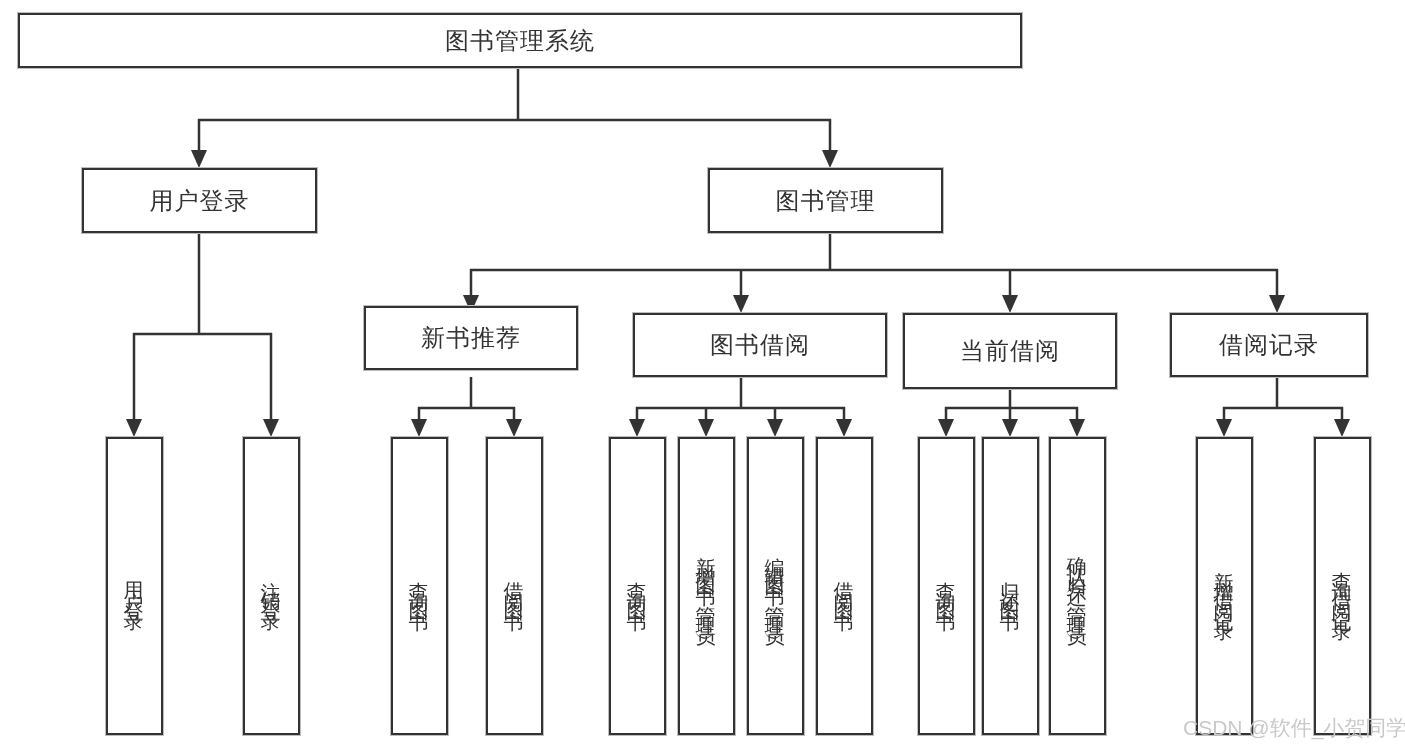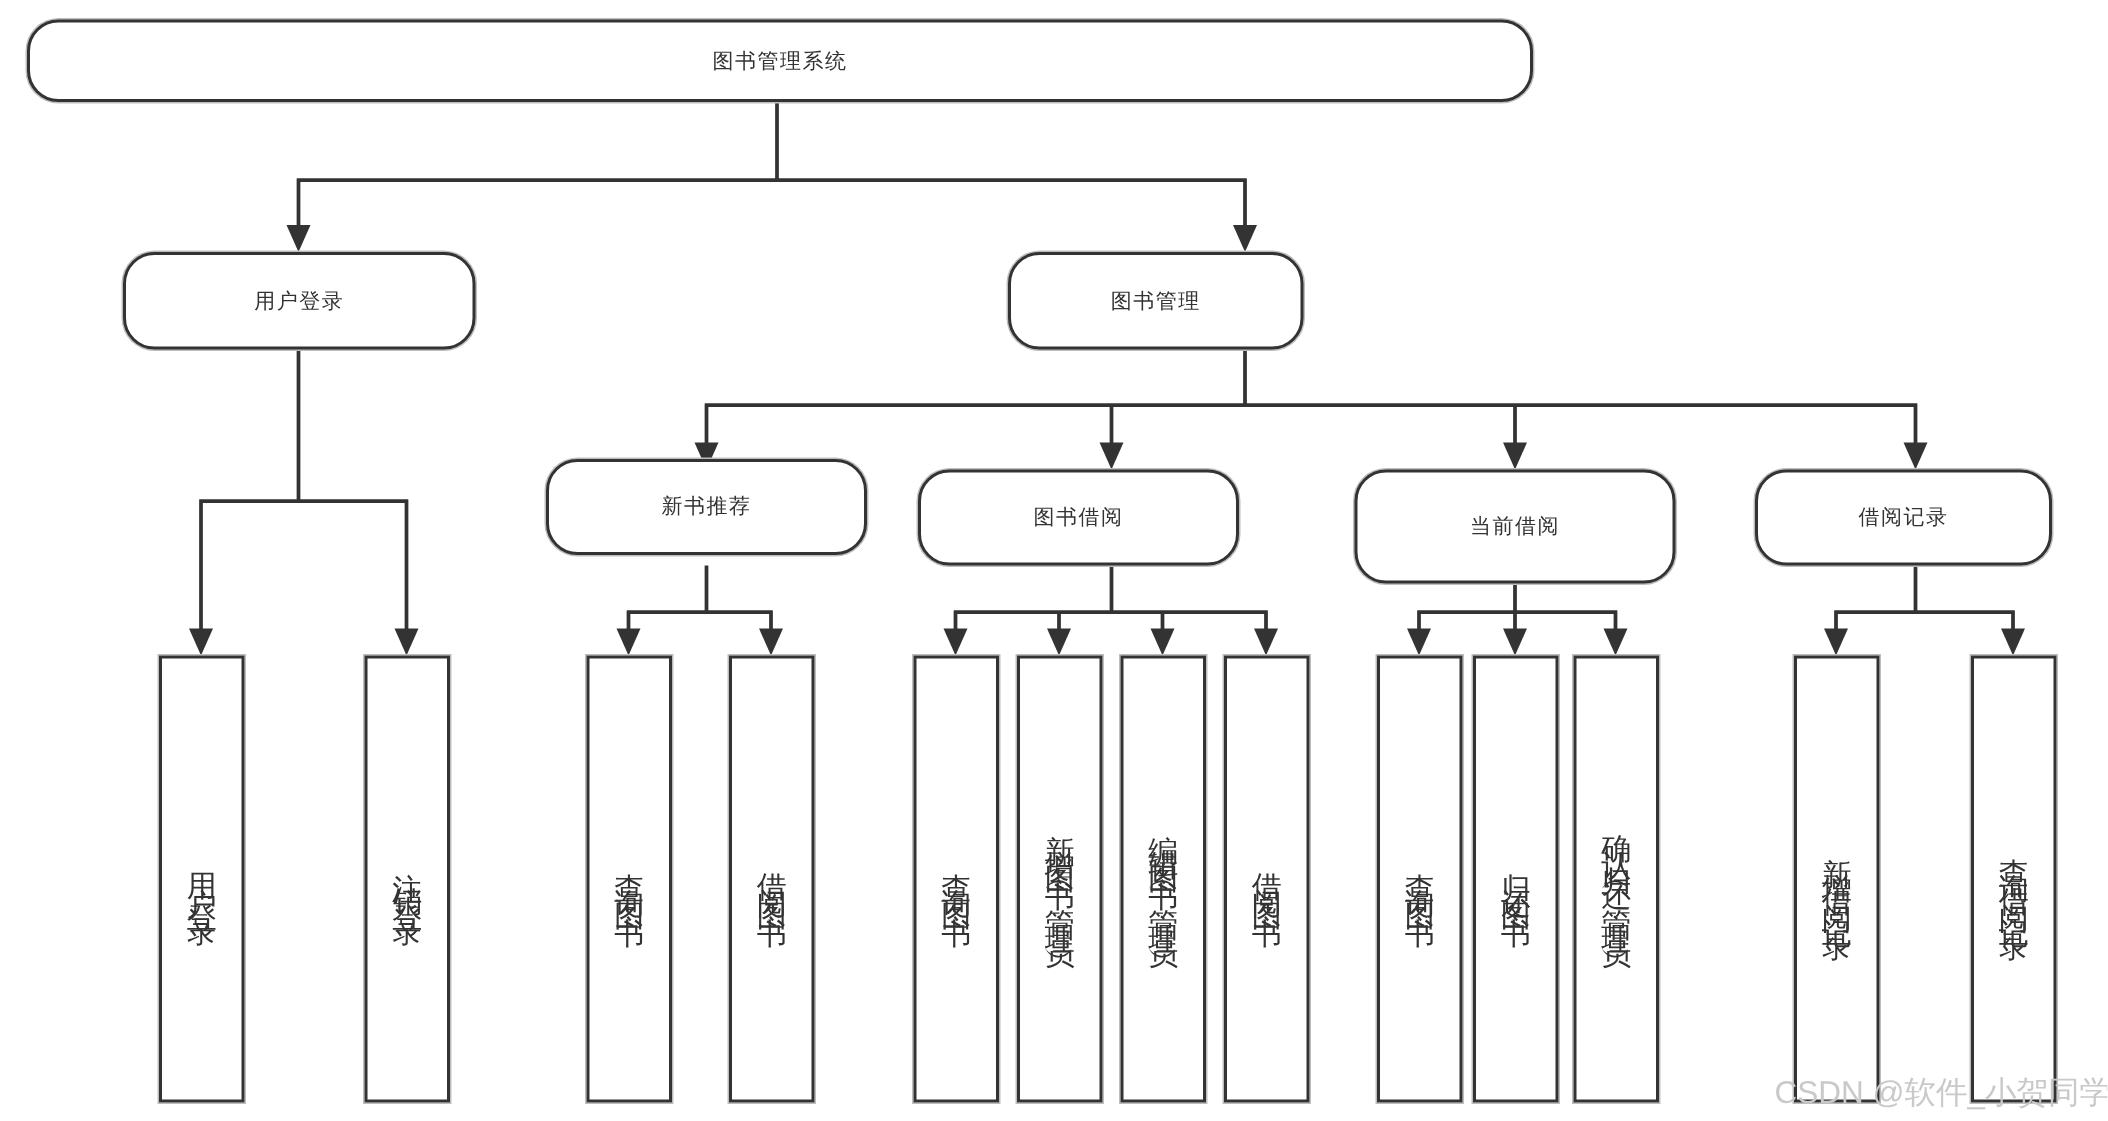--- a/index.html
+++ b/index.html
@@ -13,21 +13,21 @@
   .connectors{position:absolute;left:0;top:0;}
   .node{
     position:absolute;
     background:#ffffff;
     border:2px solid var(--border,#333333);
     box-shadow:0 0 0 1px #bdbdbd;
     display:flex;align-items:center;justify-content:center;
     color:var(--text,#333333);
     box-sizing:border-box;
   }
-  .h-node{font-size:14px;letter-spacing:1px;border-radius:21px;}
+  .h-node{font-size:24px;letter-spacing:1px;}
   .v-node .label{
     writing-mode:vertical-rl;
     text-orientation:mixed;
     font-size:20px;
     letter-spacing:10px;
     white-space:nowrap;
   }
   .watermark{
     position:absolute;
     left:1183px;top:714px;
@@ -82,28 +82,28 @@
     </g>
   </svg>
 
   <div class="node h-node" style="left:18px;top:13px;width:1004px;height:55px">
     <span class="label">图书管理系统</span>
   </div>
 
   <div class="node h-node" style="left:82px;top:168px;width:235px;height:65px">
     <span class="label">用户登录</span>
   </div>
-  <div class="node h-node" style="left:672px;top:168px;width:197px;height:65px">
+  <div class="node h-node" style="left:708px;top:168px;width:235px;height:65px">
     <span class="label">图书管理</span>
   </div>
 
   <div class="node h-node" style="left:364px;top:306px;width:214px;height:64px">
     <span class="label">新书推荐</span>
   </div>
-  <div class="node h-node" style="left:612px;top:313px;width:214px;height:64px">
+  <div class="node h-node" style="left:633px;top:313px;width:254px;height:64px">
     <span class="label">图书借阅</span>
   </div>
   <div class="node h-node" style="left:903px;top:313px;width:214px;height:76px">
     <span class="label">当前借阅</span>
   </div>
   <div class="node h-node" style="left:1170px;top:313px;width:198px;height:64px">
     <span class="label">借阅记录</span>
   </div>
 
   <div class="node v-node" style="left:106px;top:437px;width:57px;height:298px">

